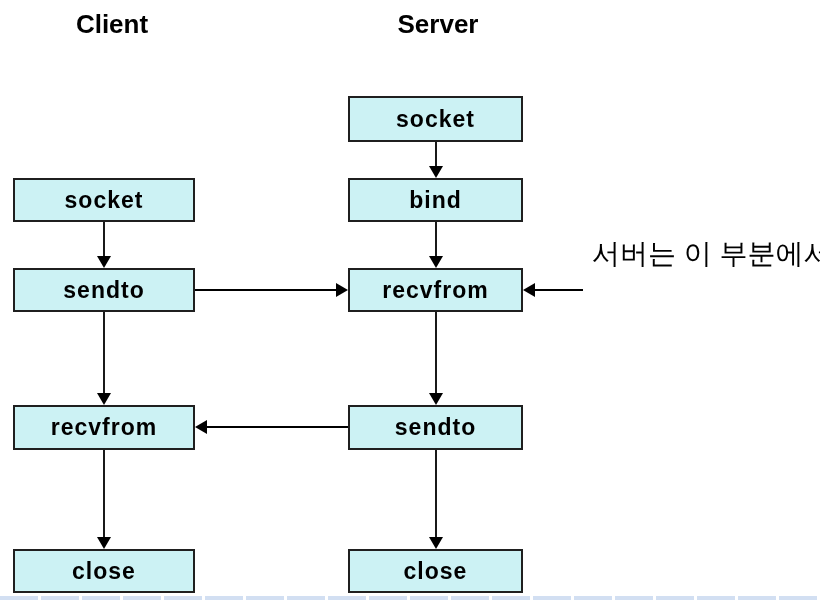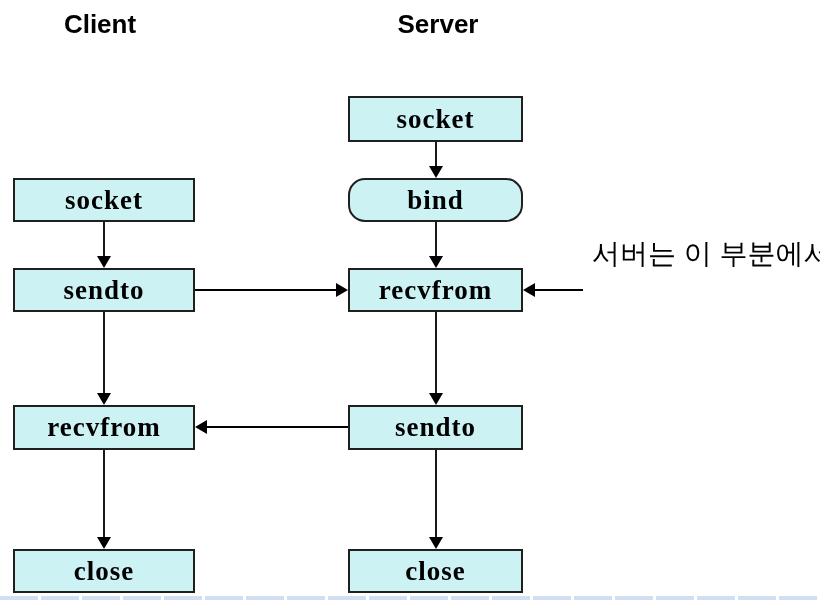--- a/index.html
+++ b/index.html
@@ -21,32 +21,32 @@
   }
   .col-title {
     position: absolute;
     top: 9px;
     transform: translateX(-50%);
     font-weight: bold;
     font-size: 26px;
     color: var(--text-color);
     white-space: nowrap;
   }
-  .client-title { left: 100px; }
+  .client-title { left: 112px; }
   .server-title { left: 438px; }
   .box {
     position: absolute;
     background: var(--box-fill);
     border: 2px solid var(--box-border);
     display: flex;
     align-items: center;
     justify-content: center;
-    font-family: Liberation Serif, serif;
+    font-family: Liberation Sans, sans-serif;
     font-weight: bold;
-    font-size: 27px;
+    font-size: 23px;
     letter-spacing: 1px;
     color: var(--text-color);
   }
   .col-client { left: 13px; width: 182px; height: 44px; }
   .col-server { left: 348px; width: 175px; height: 44px; }
   .arrows-layer {
     position: absolute;
     left: 0; top: 0;
     width: 820px; height: 601px;
     pointer-events: none;
@@ -82,21 +82,21 @@
 
   <div class="col-title client-title">Client</div>
   <div class="col-title server-title">Server</div>
 
   <div class="box col-client" style="top:178px;">socket</div>
   <div class="box col-client" style="top:268px;">sendto</div>
   <div class="box col-client" style="top:405px;height:45px;">recvfrom</div>
   <div class="box col-client" style="top:549px;">close</div>
 
   <div class="box col-server" style="top:96px;height:46px;">socket</div>
-  <div class="box col-server" style="top:178px;border-radius:17px;">bind</div>
+  <div class="box col-server" style="top:178px;">bind</div>
   <div class="box col-server" style="top:268px;">recvfrom</div>
   <div class="box col-server" style="top:405px;height:45px;">sendto</div>
   <div class="box col-server" style="top:549px;">close</div>
 
   <svg class="arrows-layer" viewBox="0 0 820 601" xmlns="http://www.w3.org/2000/svg">
 
     <g>
       <line class="arrow-line" x1="104" y1="222" x2="104" y2="257"></line>
       <polygon class="arrow-head" points="97,256 111,256 104,268"></polygon>
     </g>

